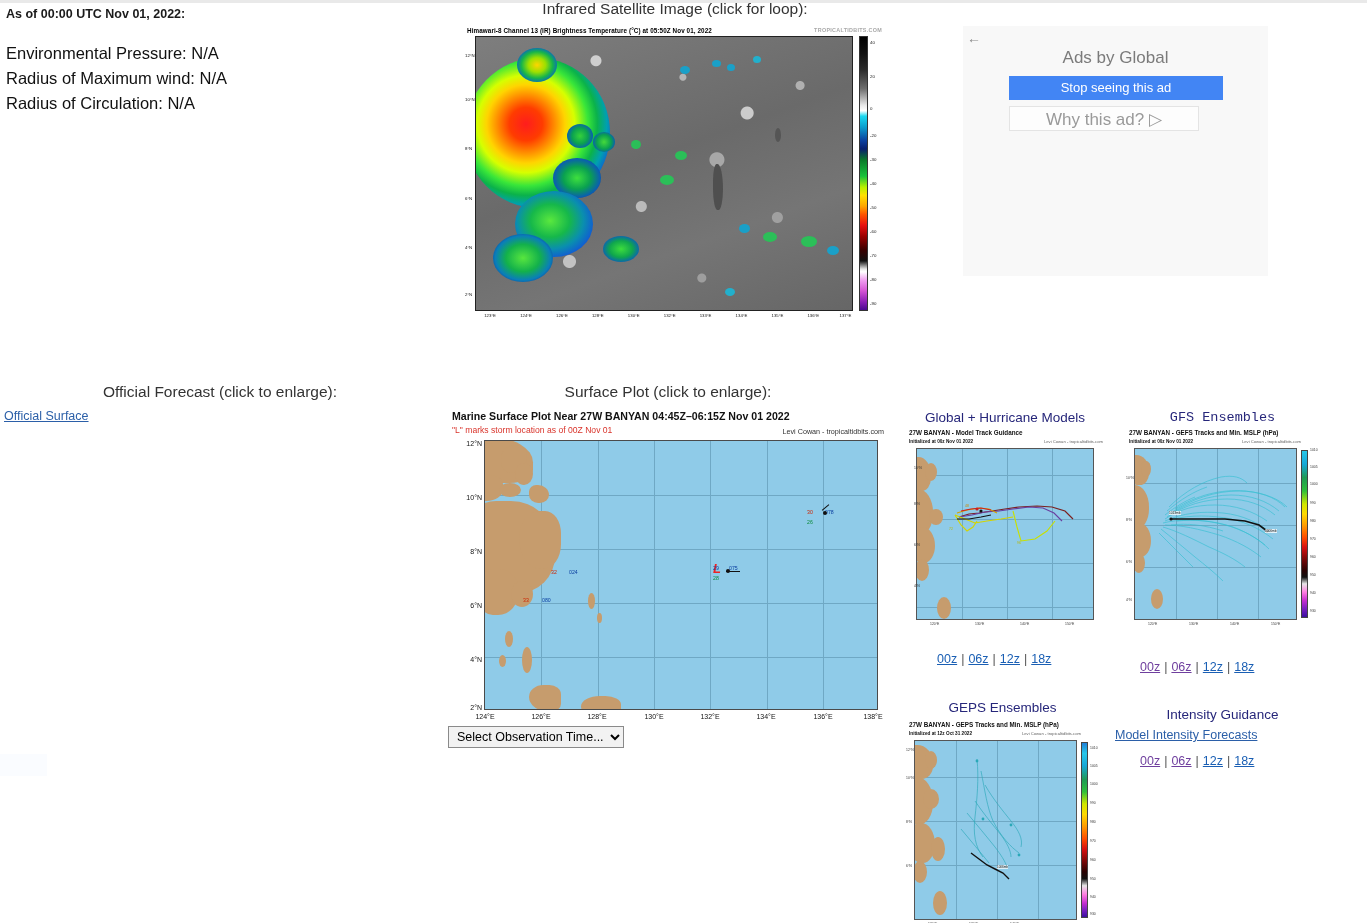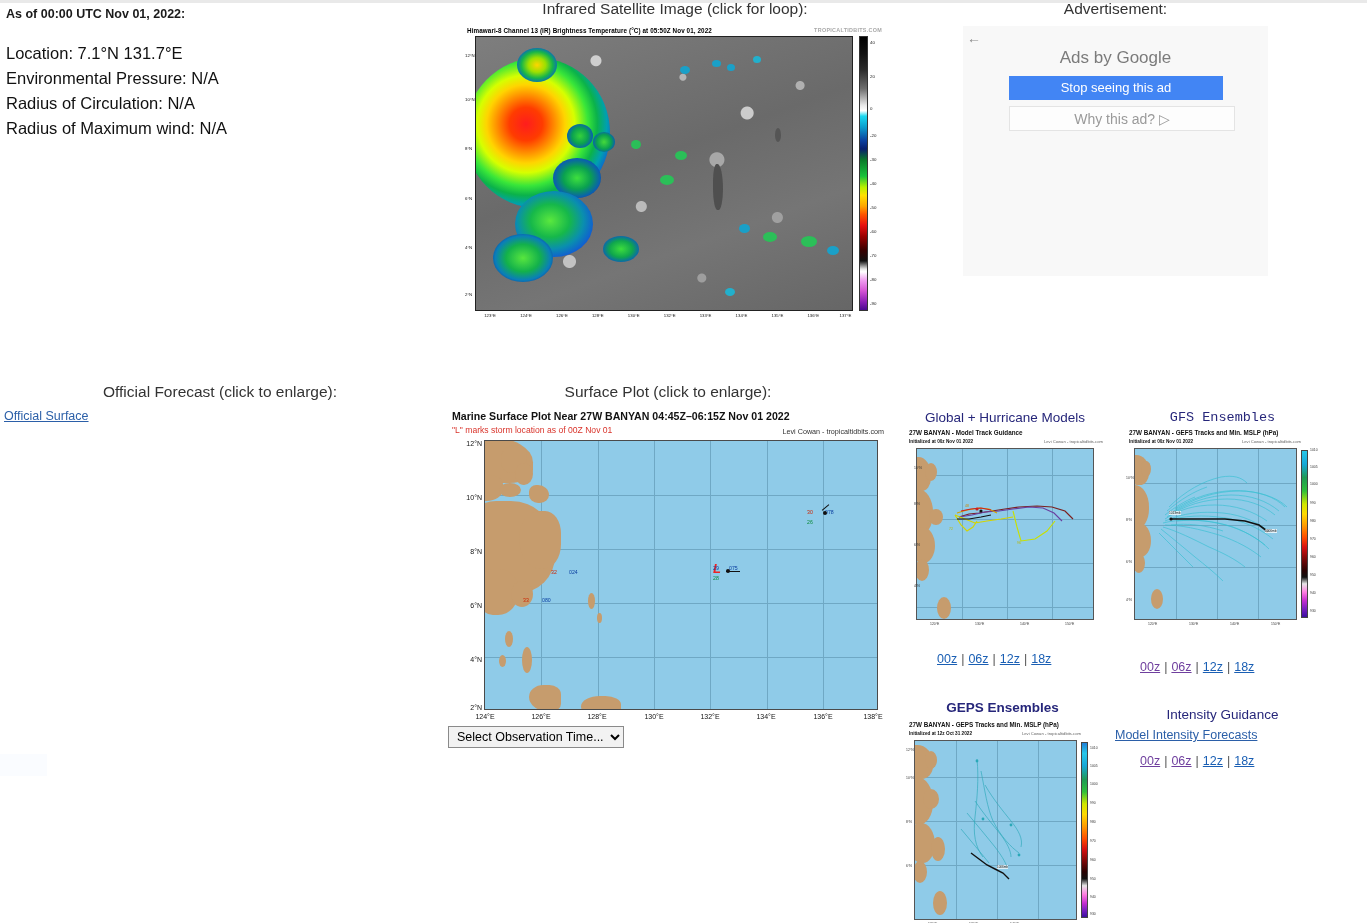--- a/index.html
+++ b/index.html
@@ -53,22 +53,22 @@
 
   
   .adwrap { position:absolute; left:963px; top:26px; width:305px; height:250px;
             background:#f8f8f8; }
   .ad-back { position:absolute; left:4px; top:4px; font-size:14px; color:#8a8a8a; }
   .ad-byline { position:absolute; left:0; top:22px; width:100%; text-align:center;
                font-size:17px; color:#7b7b7b; }
   .ad-stop { position:absolute; left:46px; top:50px; width:214px; height:24px;
              background:#4285f4; color:#fff; font-size:13px; text-align:center;
              line-height:24px; border:none; cursor:pointer; }
-  .ad-why { position:absolute; left:46px; top:80px; width:226px; height:25px;
-            background:#fdfdfd; color:#9a9a9a; font-size:14px; text-align:center;
+  .ad-why { position:absolute; left:46px; top:80px; width:190px; height:25px;
+            background:#fdfdfd; color:#9a9a9a; font-size:17px; text-align:center;
             line-height:25px; border:1px solid #e4e4e4; cursor:pointer; }
 
   
   .offlink { position:absolute; left:4px; top:409px; font-size:12.5px; }
   .offlink a { color:#2b5fa8; text-decoration:underline; }
 
   
   .surf { position:absolute; left:448px; top:408px; width:440px; height:320px; background:#fff; }
   .surf-title { position:absolute; left:4px; top:2px; font-size:10.6px; font-weight:bold; color:#111; }
   .surf-sub { position:absolute; left:4px; top:17px; font-size:8.6px; color:#d9342b; }
@@ -117,24 +117,23 @@
 </style>
 </head>
 <body>
 
 <div class="page">
   <div class="topstrip"></div>
 
   <div class="info">
     <div class="asof">As of 00:00 UTC Nov 01, 2022:</div>
     <div class="stats">
-      <div>Location: 7.1°N 131.7°E</div>
       <div>Environmental Pressure: N/A</div>
+      <div>Radius of Maximum wind: N/A</div>
       <div>Radius of Circulation: N/A</div>
-      <div>Radius of Maximum wind: N/A</div>
     </div>
   </div>
 
   <div class="secthead" style="left:465px; top:0px; width:420px;">Infrared Satellite Image (click for loop):</div>
 
   <div class="sat">
     <div class="sat-title">Himawari-8 Channel 13 (IR) Brightness Temperature (°C) at 05:50Z Nov 01, 2022</div>
     <div class="sat-credit">TROPICALTIDBITS.COM</div>
     <div class="sat-canvas">
 
@@ -227,24 +226,23 @@
     <div class="sat-ylabels">
       <span style="top:6%;">12°N</span>
       <span style="top:22%;">10°N</span>
       <span style="top:40%;">8°N</span>
       <span style="top:58%;">6°N</span>
       <span style="top:76%;">4°N</span>
       <span style="top:93%;">2°N</span>
     </div>
   </div>
 
-  <div class="secthead" style="left:963px; top:0px; width:305px;">Advertisement:</div>
   <div class="adwrap">
     <div class="ad-back">←</div>
-    <div class="ad-byline">Ads by Google</div>
+    <div class="ad-byline">Ads by Global</div>
     <div class="ad-stop">Stop seeing this ad</div>
     <div class="ad-why">Why this ad? ▷</div>
   </div>
 
   <div class="secthead" style="left:0px; top:383px; width:440px;">Official Forecast (click to enlarge):</div>
   <div class="offlink">
     <a href="#">Official Surface</a>
   </div>
 
   <div class="secthead" style="left:448px; top:383px; width:440px;">Surface Plot (click to enlarge):</div>
@@ -452,21 +450,21 @@
     <div class="cbar-tick" style="left:184px; top:109px;">970</div>
     <div class="cbar-tick" style="left:184px; top:127px;">960</div>
     <div class="cbar-tick" style="left:184px; top:145px;">950</div>
     <div class="cbar-tick" style="left:184px; top:163px;">940</div>
     <div class="cbar-tick" style="left:184px; top:181px;">930</div>
   </div>
   <div class="zlinks" style="left:1140px; top:660px;">
     <a href="#" class="v">00z</a><span class="sep">|</span><a href="#" class="v">06z</a><span class="sep">|</span><a href="#" class="u">12z</a><span class="sep">|</span><a href="#" class="u">18z</a>
   </div>
 
-  <div class="panel-title" style="left:895px; top:700px; width:215px;font-weight:bold;">GEPS Ensembles</div>
+  <div class="panel-title" style="left:895px; top:700px; width:215px;">GEPS Ensembles</div>
   <div class="mplot" style="left:906px; top:720px; width:215px; height:203px;">
     <div class="mp-title">27W BANYAN - GEPS Tracks and Min. MSLP (hPa)</div>
     <div class="mp-sub">Initialized at 12z Oct 31 2022</div>
     <div class="mp-credit" style="right:40px;">Levi Cowan - tropicaltidbits.com</div>
     <div class="mp-map" style="left:8px; top:20px; width:163px; height:180px;">
       <div class="grid-v" style="left:41px; top:0; width:1px; height:100%;"></div>
       <div class="grid-v" style="left:82px; top:0; width:1px; height:100%;"></div>
       <div class="grid-v" style="left:123px; top:0; width:1px; height:100%;"></div>
       <div class="grid-h" style="top:36px; left:0; height:1px; width:100%;"></div>
       <div class="grid-h" style="top:80px; left:0; height:1px; width:100%;"></div>

